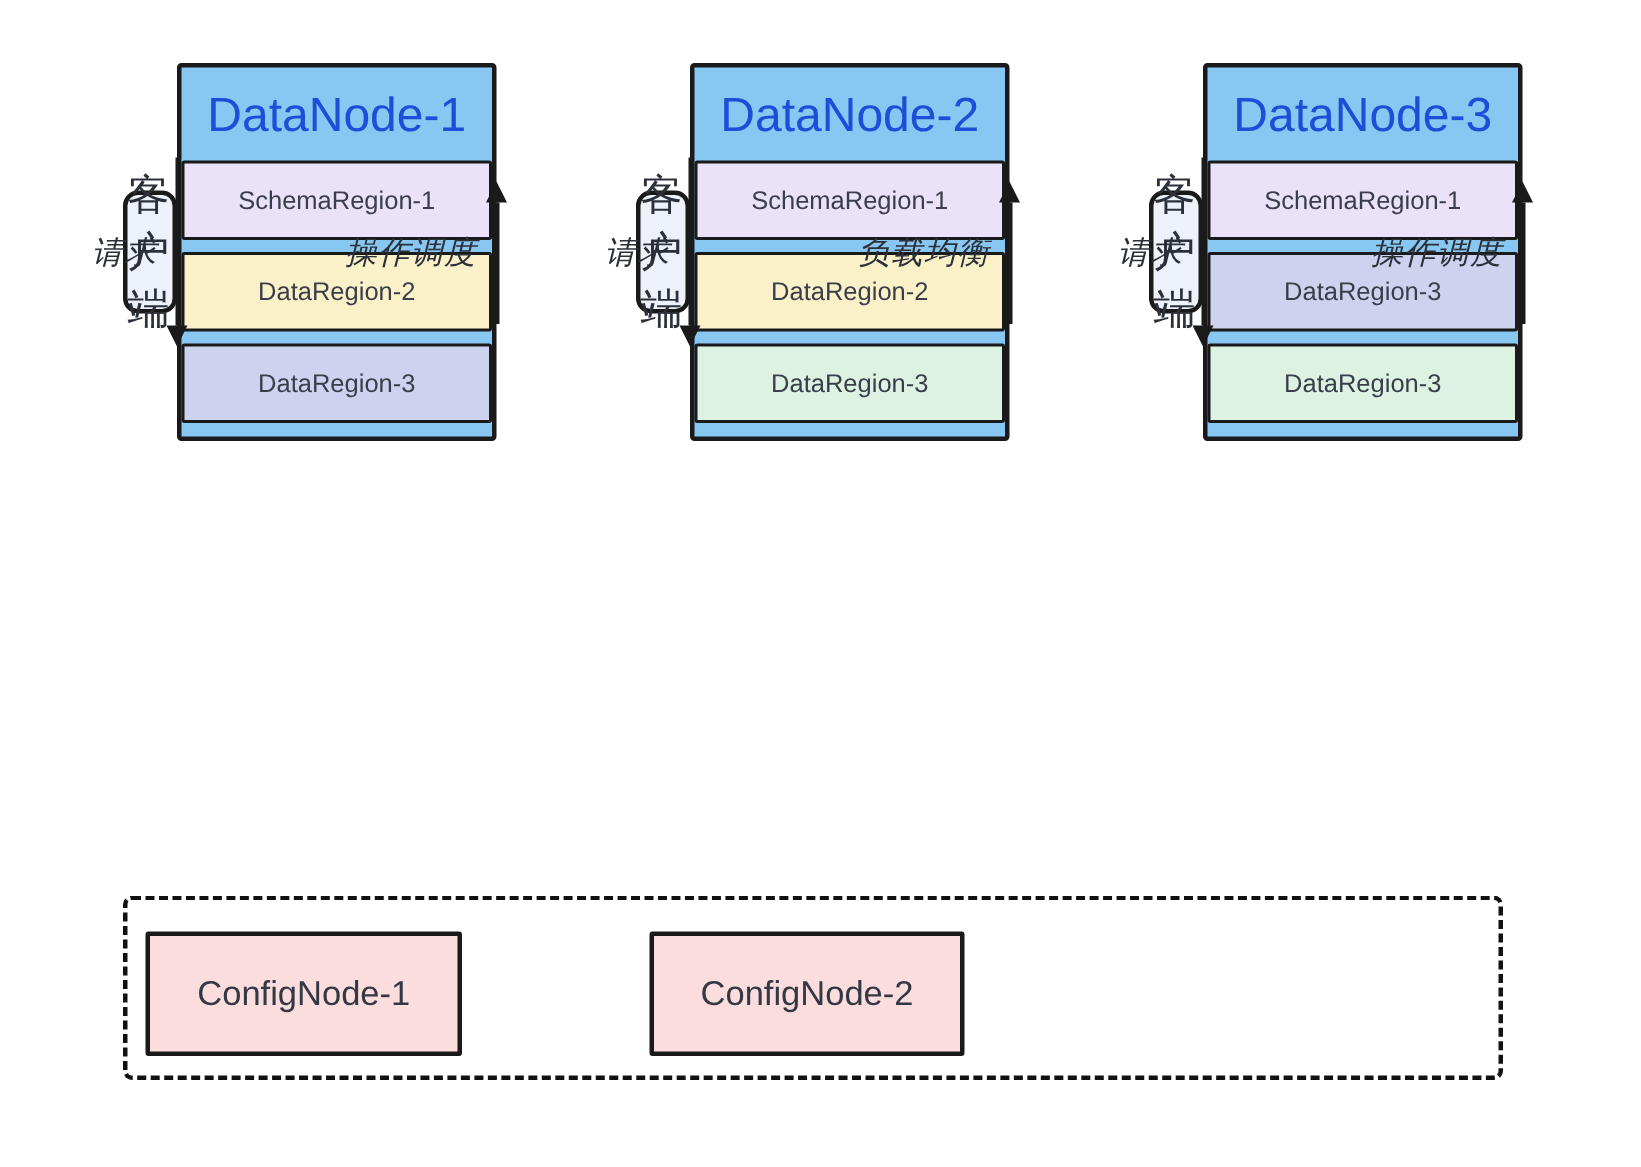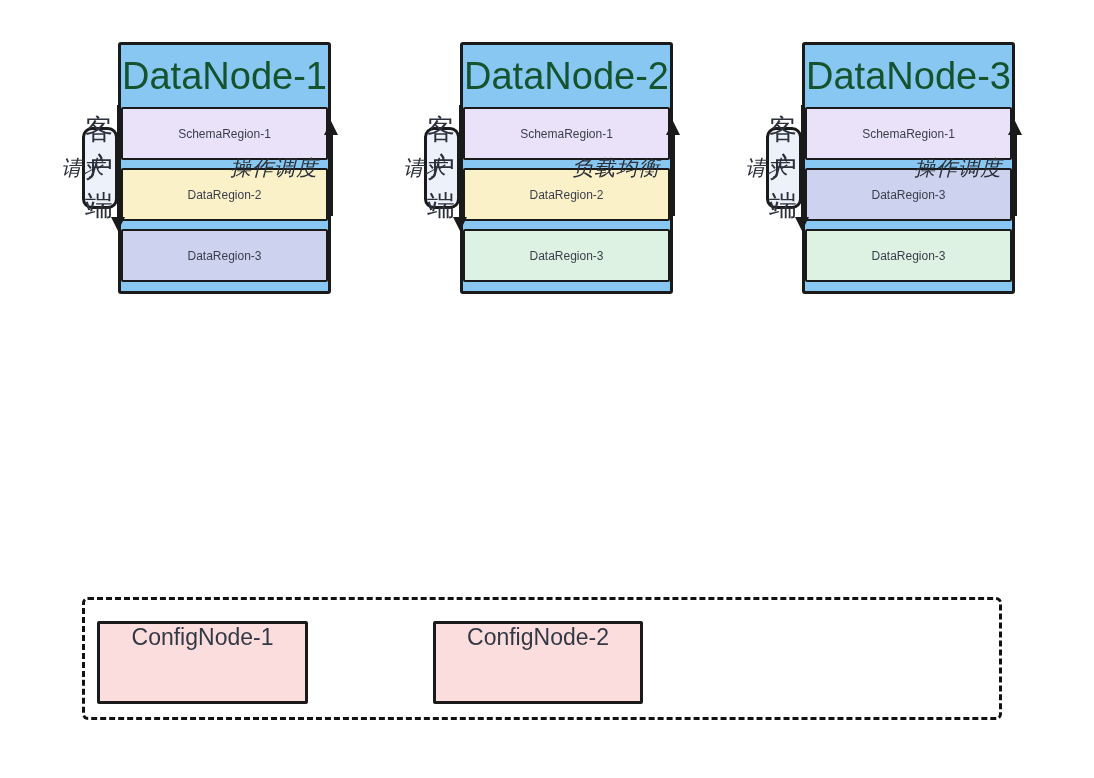--- a/index.html
+++ b/index.html
@@ -37,38 +37,38 @@
   }
 
   
   .datanode-box {
     width:100%; height:252px; box-sizing:border-box;
     background:#87c7f1; border:3px solid #1a1a1a; border-radius:3px;
     display:flex; flex-direction:column; align-items:center;
   }
   .datanode-title {
     height:62px; display:flex; align-items:center; justify-content:center;
-    font-size:38px; font-weight:500; color:#14532d;
+    font-size:32px; font-weight:500; color:#1d4ed8;
   }
   .region {
     width:207px; height:53px; box-sizing:border-box; margin-bottom:8px;
     border:2px solid #1a1a1a; border-radius:2px;
     display:flex; align-items:center; justify-content:center;
-    font-size:12px; font-weight:500; color:#3a3e4a;
+    font-size:17px; font-weight:500; color:#3a3e4a;
   }
 
   
   .confignode-cluster {
     position:absolute; left:82px; top:597px; width:920px; height:123px;
     box-sizing:border-box; border:3px dashed #111111; border-radius:6px;
   }
   .confignode {
     position:absolute; top:21px; height:83px; box-sizing:border-box;
     background:#fcdddd; border:3px solid #1a1a1a; border-radius:2px;
-    display:flex; align-items:flex-start; justify-content:center;
+    display:flex; align-items:center; justify-content:center;
     font-size:23px; font-weight:500; color:#333845;
   }
   .cn1 { left:12px;  width:211px; }
   .cn2 { left:348px; width:210px; }
   .cn3 { left:697px; width:210px; }
 </style>
 </head>
 <body>
 
 <div class="canvas">

